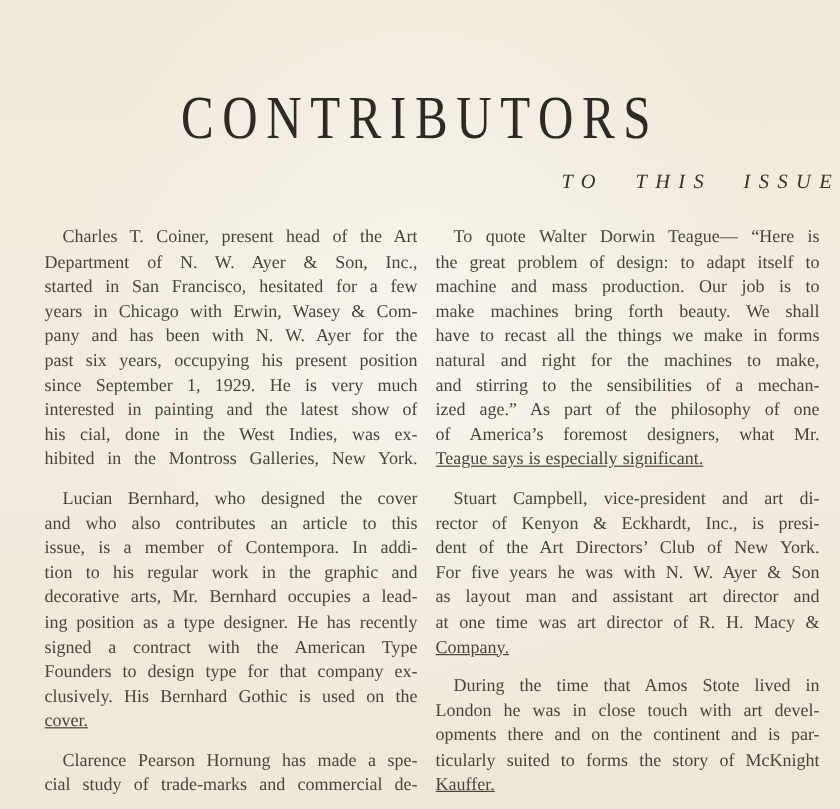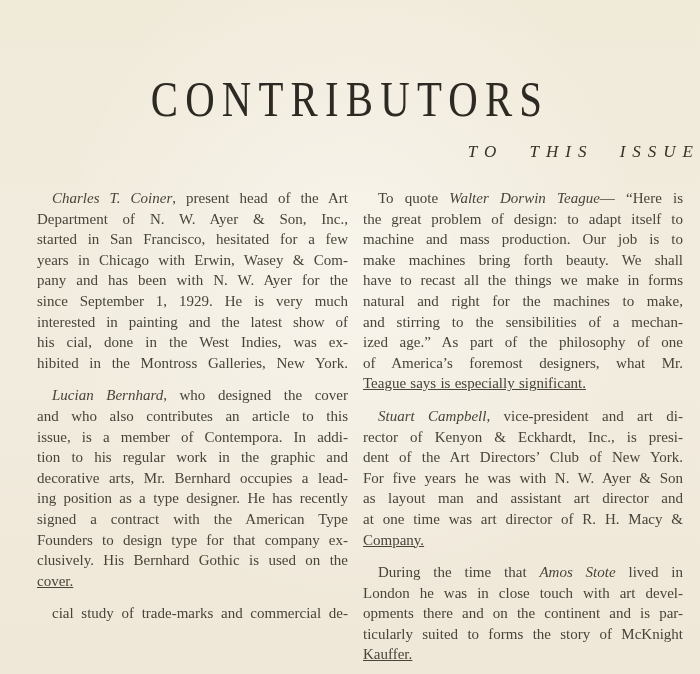--- a/index.html
+++ b/index.html
@@ -55,54 +55,56 @@
   .para { margin: 0 0 12px 0; }
   .line {
     height: 20.6px;
     overflow: hidden;
     text-align: justify;
     text-align-last: justify;
     word-spacing: 0.5px;
   }
   .line.short { text-align-last: left; text-decoration: underline; }
   .para .line:first-child { text-indent: 15px; }
-  .name { font-style: italic; }
+  .name { }
 </style>
 </head>
 <body>
 
 <div class="page">
   <div class="title">CONTRIBUTORS</div>
   <div class="subtitle">TO THIS ISSUE</div>
   <div class="columns">
     <div class="col col-left">
         <div class="para">
           <div class="line"><span class="name">Charles T. Coiner</span><span>, present head of the Art</span></div>
           <div class="line"><span>Department of N. W. Ayer &amp; Son, Inc.,</span></div>
           <div class="line"><span>started in San Francisco, hesitated for a few</span></div>
           <div class="line"><span>years in Chicago with Erwin, Wasey &amp; Com-</span></div>
           <div class="line"><span>pany and has been with N. W. Ayer for the</span></div>
+          <div class="line"><span>past six years, occupying his present position</span></div>
           <div class="line"><span>since September 1, 1929. He is very much</span></div>
           <div class="line"><span>interested in painting and the latest show of</span></div>
           <div class="line"><span>his cial, done in the West Indies, was ex-</span></div>
           <div class="line"><span>hibited in the Montross Galleries, New York.</span></div>
         </div>
         <div class="para">
           <div class="line"><span class="name">Lucian Bernhard</span><span>, who designed the cover</span></div>
           <div class="line"><span>and who also contributes an article to this</span></div>
           <div class="line"><span>issue, is a member of Contempora. In addi-</span></div>
           <div class="line"><span>tion to his regular work in the graphic and</span></div>
           <div class="line"><span>decorative arts, Mr. Bernhard occupies a lead-</span></div>
           <div class="line"><span>ing position as a type designer. He has recently</span></div>
           <div class="line"><span>signed a contract with the American Type</span></div>
           <div class="line"><span>Founders to design type for that company ex-</span></div>
           <div class="line"><span>clusively. His Bernhard Gothic is used on the</span></div>
           <div class="line short"><span>cover.</span></div>
         </div>
         <div class="para">
+          <div class="line"><span class="name">Clarence Pearson Hornung</span><span> has made a spe-</span></div>
           <div class="line"><span>cial study of trade-marks and commercial de-</span></div>
         </div>
       </div>
     <div class="col col-right">
         <div class="para">
           <div class="line"><span>To quote </span><span class="name">Walter Dorwin Teague</span><span>— “Here is</span></div>
           <div class="line"><span>the great problem of design: to adapt itself to</span></div>
           <div class="line"><span>machine and mass production. Our job is to</span></div>
           <div class="line"><span>make machines bring forth beauty. We shall</span></div>
           <div class="line"><span>have to recast all the things we make in forms</span></div>

